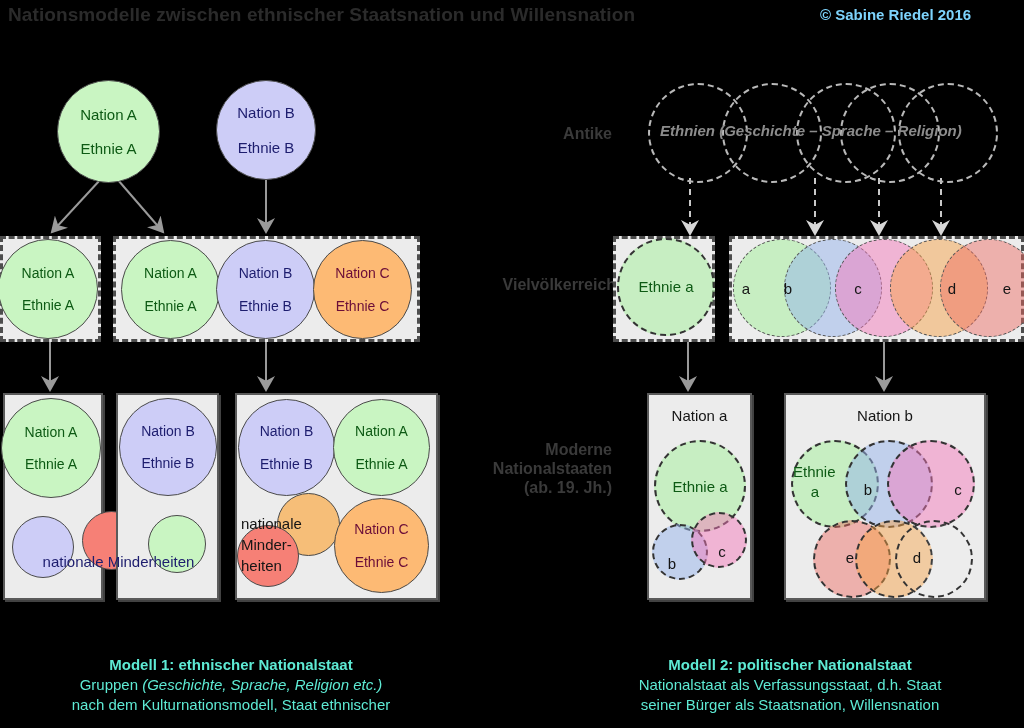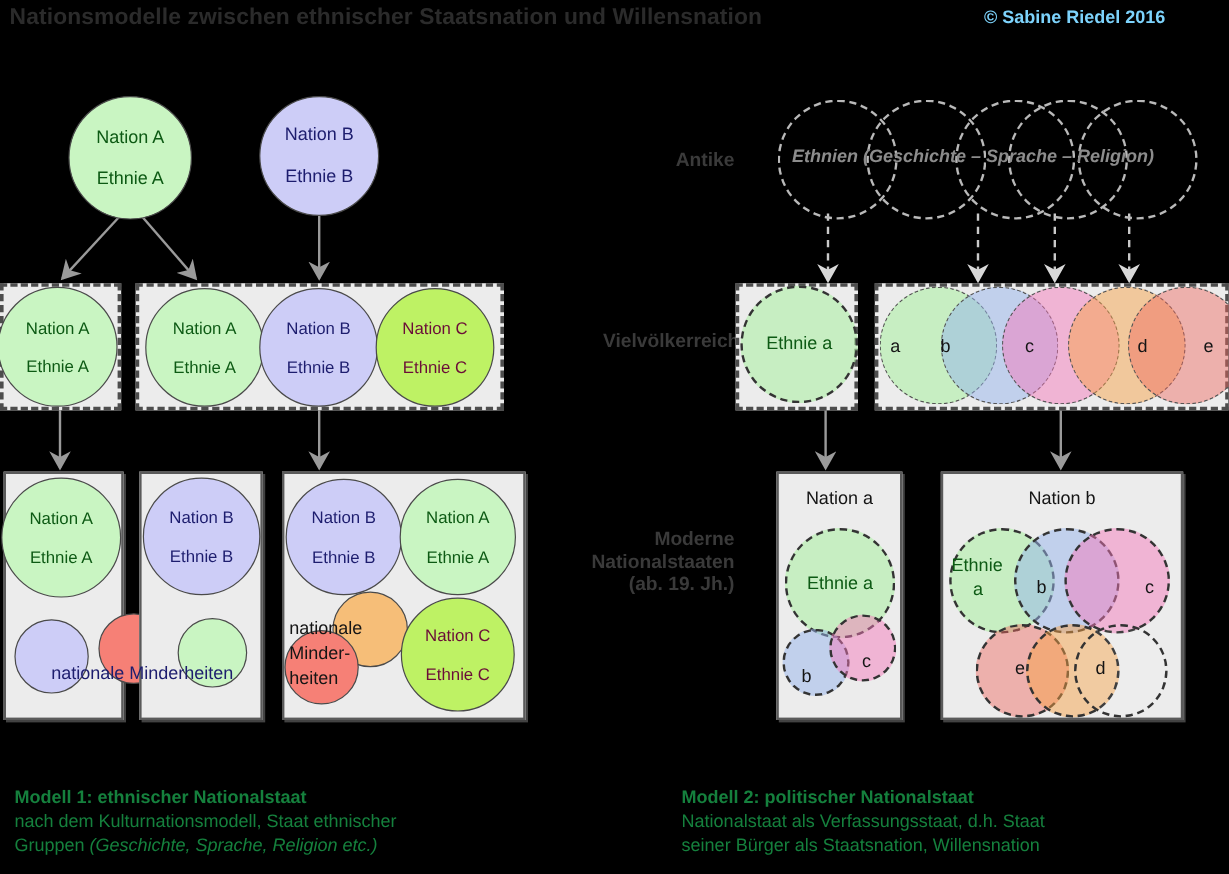--- a/index.html
+++ b/index.html
@@ -15,21 +15,21 @@
   
   .circ{position:absolute;border-radius:50%;display:flex;align-items:center;
         justify-content:center;text-align:center;box-sizing:border-box;}
   .circ span{display:block;line-height:1.15;}
   .solid{border:1px solid #4a4a4a;}
   .dash{border:2px dashed #333;}
   .dash-thin{border:1.6px dashed #555;}
   
   .c-green {background:#c9f5c2;}
   .c-blue  {background:#cdcdf7;}
-  .c-pink  {background:#bef264;}
+  .c-pink  {background:#fdba74;}
   .c-red   {background:#f68076;}
   .c-orange{background:#f6be78;}
   .c-green-t {background:rgba(170,240,160,.55);}
   .c-blue-t  {background:rgba(150,180,235,.50);}
   .c-pink-t  {background:rgba(245,120,185,.48);}
   .c-orange-t{background:rgba(247,160,70,.48);}
   .c-red-t   {background:rgba(240,105,95,.45);}
   .c-clear   {background:rgba(255,255,255,.06);}
   
   .t-green {color:#0d5a14;}
@@ -41,21 +41,21 @@
   .box-solid{position:absolute;background:#ececec;border:2px solid #5a5a5a;box-sizing:border-box;
              box-shadow:2px 2px 0 rgba(120,120,120,.55);}
   .box-label{position:absolute;left:0;right:0;text-align:center;color:#151515;font-size:15px;}
   
   .ring{position:absolute;border-radius:50%;border:2px dashed #b9b9b9;background:transparent;}
   #ethnien-caption{position:absolute;color:#8c8c8c;font-size:15px;font-style:italic;
                    white-space:nowrap;font-weight:600;}
   
   svg.arrows{position:absolute;left:0;top:0;width:1024px;height:728px;pointer-events:none;}
   
-  .caption{position:absolute;color:#15803d;line-height:20px;padding-left:12px;}
+  .caption{position:absolute;text-align:center;color:#5eead4;line-height:20px;}
   .caption .hd{font-weight:700;font-size:15px;}
   .caption .ln{font-size:15px;}
   .caption .it{font-style:italic;}
   
   .flab{position:absolute;font-size:15px;}
 </style>
 </head>
 <body>
 
 <div id="stage">
@@ -235,22 +235,22 @@
     <div>Ethnie</div>
     <div style="text-align:center;width:44px;">a</div>
   </div>
   <div class="flab t-dark" style="left:858px;top:481px;width:20px;text-align:center;">b</div>
   <div class="flab t-dark" style="left:948px;top:481px;width:20px;text-align:center;">c</div>
   <div class="flab t-dark" style="left:907px;top:549px;width:20px;text-align:center;">d</div>
   <div class="flab t-dark" style="left:840px;top:549px;width:20px;text-align:center;">e</div>
 
   <div class="caption" style="left:0px;top:655px;width:462px;">
     <div class="hd">Modell 1:  ethnischer Nationalstaat</div>
+    <div class="ln"><span>Gruppen </span><span class="it">(Geschichte, Sprache, Religion etc.)</span></div>
     <div class="ln">nach dem Kulturnationsmodell, Staat ethnischer</div>
-    <div class="ln"><span>Gruppen </span><span class="it">(Geschichte, Sprache, Religion etc.)</span></div>
   </div>
 
   <div class="caption" style="left:556px;top:655px;width:468px;">
     <div class="hd">Modell 2: politischer Nationalstaat</div>
     <div class="ln">Nationalstaat als Verfassungsstaat, d.h. Staat</div>
     <div class="ln">seiner Bürger als Staatsnation, Willensnation</div>
   </div>
 
 </div>
 

